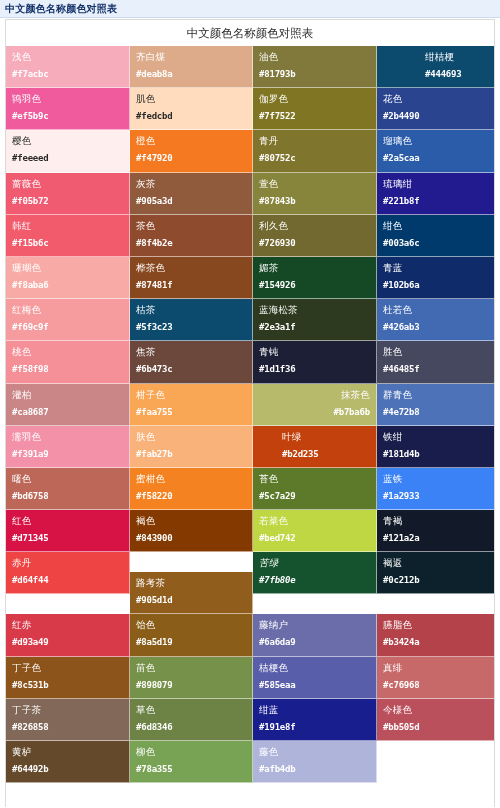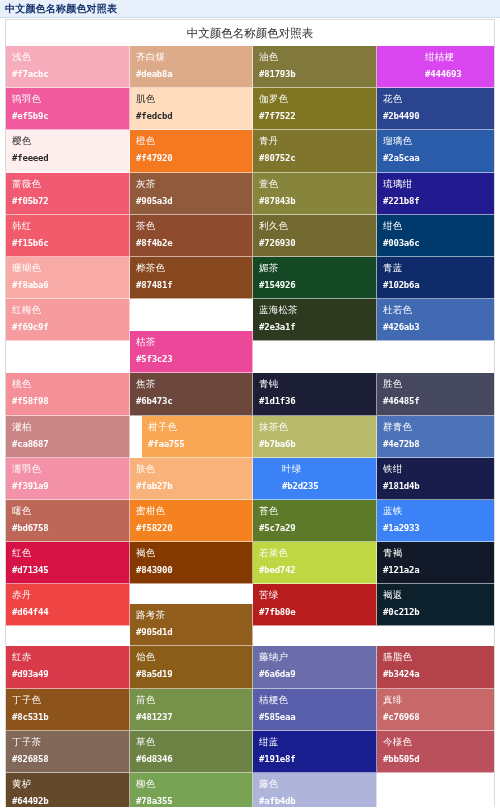--- a/index.html
+++ b/index.html
@@ -109,21 +109,21 @@
           <div class="chex light">#f7acbc</div>
         </div>
         <div class="cell" style="background: rgb(222, 171, 138);">
           <div class="cname light">齐白煤</div>
           <div class="chex light">#deab8a</div>
         </div>
         <div class="cell" style="background: rgb(129, 121, 59);">
           <div class="cname light">油色</div>
           <div class="chex light">#81793b</div>
         </div>
-        <div class="cell" style="background: #d946ef; padding-left: 48px;">
+        <div class="cell" style="background: #0c4a6e; padding-left: 48px;">
           <div class="cname light">绀桔梗</div>
           <div class="chex light">#444693</div>
         </div>
         <div class="cell" style="background: rgb(239, 91, 156);">
           <div class="cname light">鸨羽色</div>
           <div class="chex light">#ef5b9c</div>
         </div>
         <div class="cell" style="background: rgb(254, 220, 189);">
           <div class="cname dark">肌色</div>
           <div class="chex dark">#fedcbd</div>
@@ -197,21 +197,21 @@
           <div class="chex light">#154926</div>
         </div>
         <div class="cell" style="background: rgb(16, 43, 106);">
           <div class="cname light">青蓝</div>
           <div class="chex light">#102b6a</div>
         </div>
         <div class="cell" style="background: rgb(246, 156, 159);">
           <div class="cname light">红梅色</div>
           <div class="chex light">#f69c9f</div>
         </div>
-        <div class="cell" style="background: #ec4899; margin-top: 32px;">
+        <div class="cell" style="background: #0c4a6e;">
           <div class="cname light">枯茶</div>
           <div class="chex light">#5f3c23</div>
         </div>
         <div class="cell" style="background: rgb(46, 58, 31);">
           <div class="cname light">蓝海松茶</div>
           <div class="chex light">#2e3a1f</div>
         </div>
         <div class="cell" style="background: rgb(66, 106, 179);">
           <div class="cname light">杜若色</div>
           <div class="chex light">#426ab3</div>
@@ -229,41 +229,41 @@
           <div class="chex light">#1d1f36</div>
         </div>
         <div class="cell" style="background: rgb(70, 72, 95);">
           <div class="cname light">胜色</div>
           <div class="chex light">#46485f</div>
         </div>
         <div class="cell" style="background: rgb(202, 134, 135);">
           <div class="cname light">灌柏</div>
           <div class="chex light">#ca8687</div>
         </div>
-        <div class="cell" style="background: rgb(250, 167, 85); margin-left: 12px;">
+        <div class="cell" style="background: rgb(250, 167, 85);">
           <div class="cname light">柑子色</div>
           <div class="chex light">#faa755</div>
         </div>
-        <div class="cell" style="background: rgb(183, 186, 107);">
+        <div class="cell" style="background: rgb(183, 186, 107); text-align: right;">
           <div class="cname light">抹茶色</div>
           <div class="chex light">#b7ba6b</div>
         </div>
         <div class="cell" style="background: rgb(78, 114, 184);">
           <div class="cname light">群青色</div>
           <div class="chex light">#4e72b8</div>
         </div>
         <div class="cell" style="background: rgb(243, 145, 169);">
           <div class="cname light">濡羽色</div>
           <div class="chex light">#f391a9</div>
         </div>
         <div class="cell" style="background: rgb(250, 178, 123);">
           <div class="cname light">肤色</div>
           <div class="chex light">#fab27b</div>
         </div>
-        <div class="cell" style="background: #3b82f6; padding-left: 29px;">
+        <div class="cell" style="background: #c2410c; padding-left: 29px;">
           <div class="cname light">叶绿</div>
           <div class="chex light">#b2d235</div>
         </div>
         <div class="cell" style="background: rgb(24, 29, 75);">
           <div class="cname light">铁绀</div>
           <div class="chex light">#181d4b</div>
         </div>
         <div class="cell" style="background: rgb(189, 103, 88);">
           <div class="cname light">曙色</div>
           <div class="chex light">#bd6758</div>
@@ -297,21 +297,21 @@
           <div class="chex light">#121a2a</div>
         </div>
         <div class="cell" style="background: #ef4444;">
           <div class="cname light">赤丹</div>
           <div class="chex light">#d64f44</div>
         </div>
         <div class="cell" style="background: rgb(144, 93, 29); margin-top: 20px;">
           <div class="cname light">路考茶</div>
           <div class="chex light">#905d1d</div>
         </div>
-        <div class="cell" style="background: #b91c1c;">
+        <div class="cell" style="background: #14532d; font-style: italic;">
           <div class="cname light">苦绿</div>
           <div class="chex light">#7fb80e</div>
         </div>
         <div class="cell" style="background: rgb(12, 33, 43);">
           <div class="cname light">褐返</div>
           <div class="chex light">#0c212b</div>
         </div>
         <div class="cell" style="background: rgb(217, 58, 73);">
           <div class="cname light">红赤</div>
           <div class="chex light">#d93a49</div>
@@ -327,21 +327,21 @@
         <div class="cell" style="background: rgb(179, 66, 74);">
           <div class="cname light">臙脂色</div>
           <div class="chex light">#b3424a</div>
         </div>
         <div class="cell" style="background: rgb(140, 83, 27);">
           <div class="cname light">丁子色</div>
           <div class="chex light">#8c531b</div>
         </div>
         <div class="cell" style="background: rgb(118, 145, 73);">
           <div class="cname light">苗色</div>
-          <div class="chex light">#481237</div>
+          <div class="chex light">#898079</div>
         </div>
         <div class="cell" style="background: rgb(88, 94, 170);">
           <div class="cname light">桔梗色</div>
           <div class="chex light">#585eaa</div>
         </div>
         <div class="cell" style="background: rgb(199, 105, 104);">
           <div class="cname light">真绯</div>
           <div class="chex light">#c76968</div>
         </div>
         <div class="cell" style="background: rgb(130, 104, 88);">

